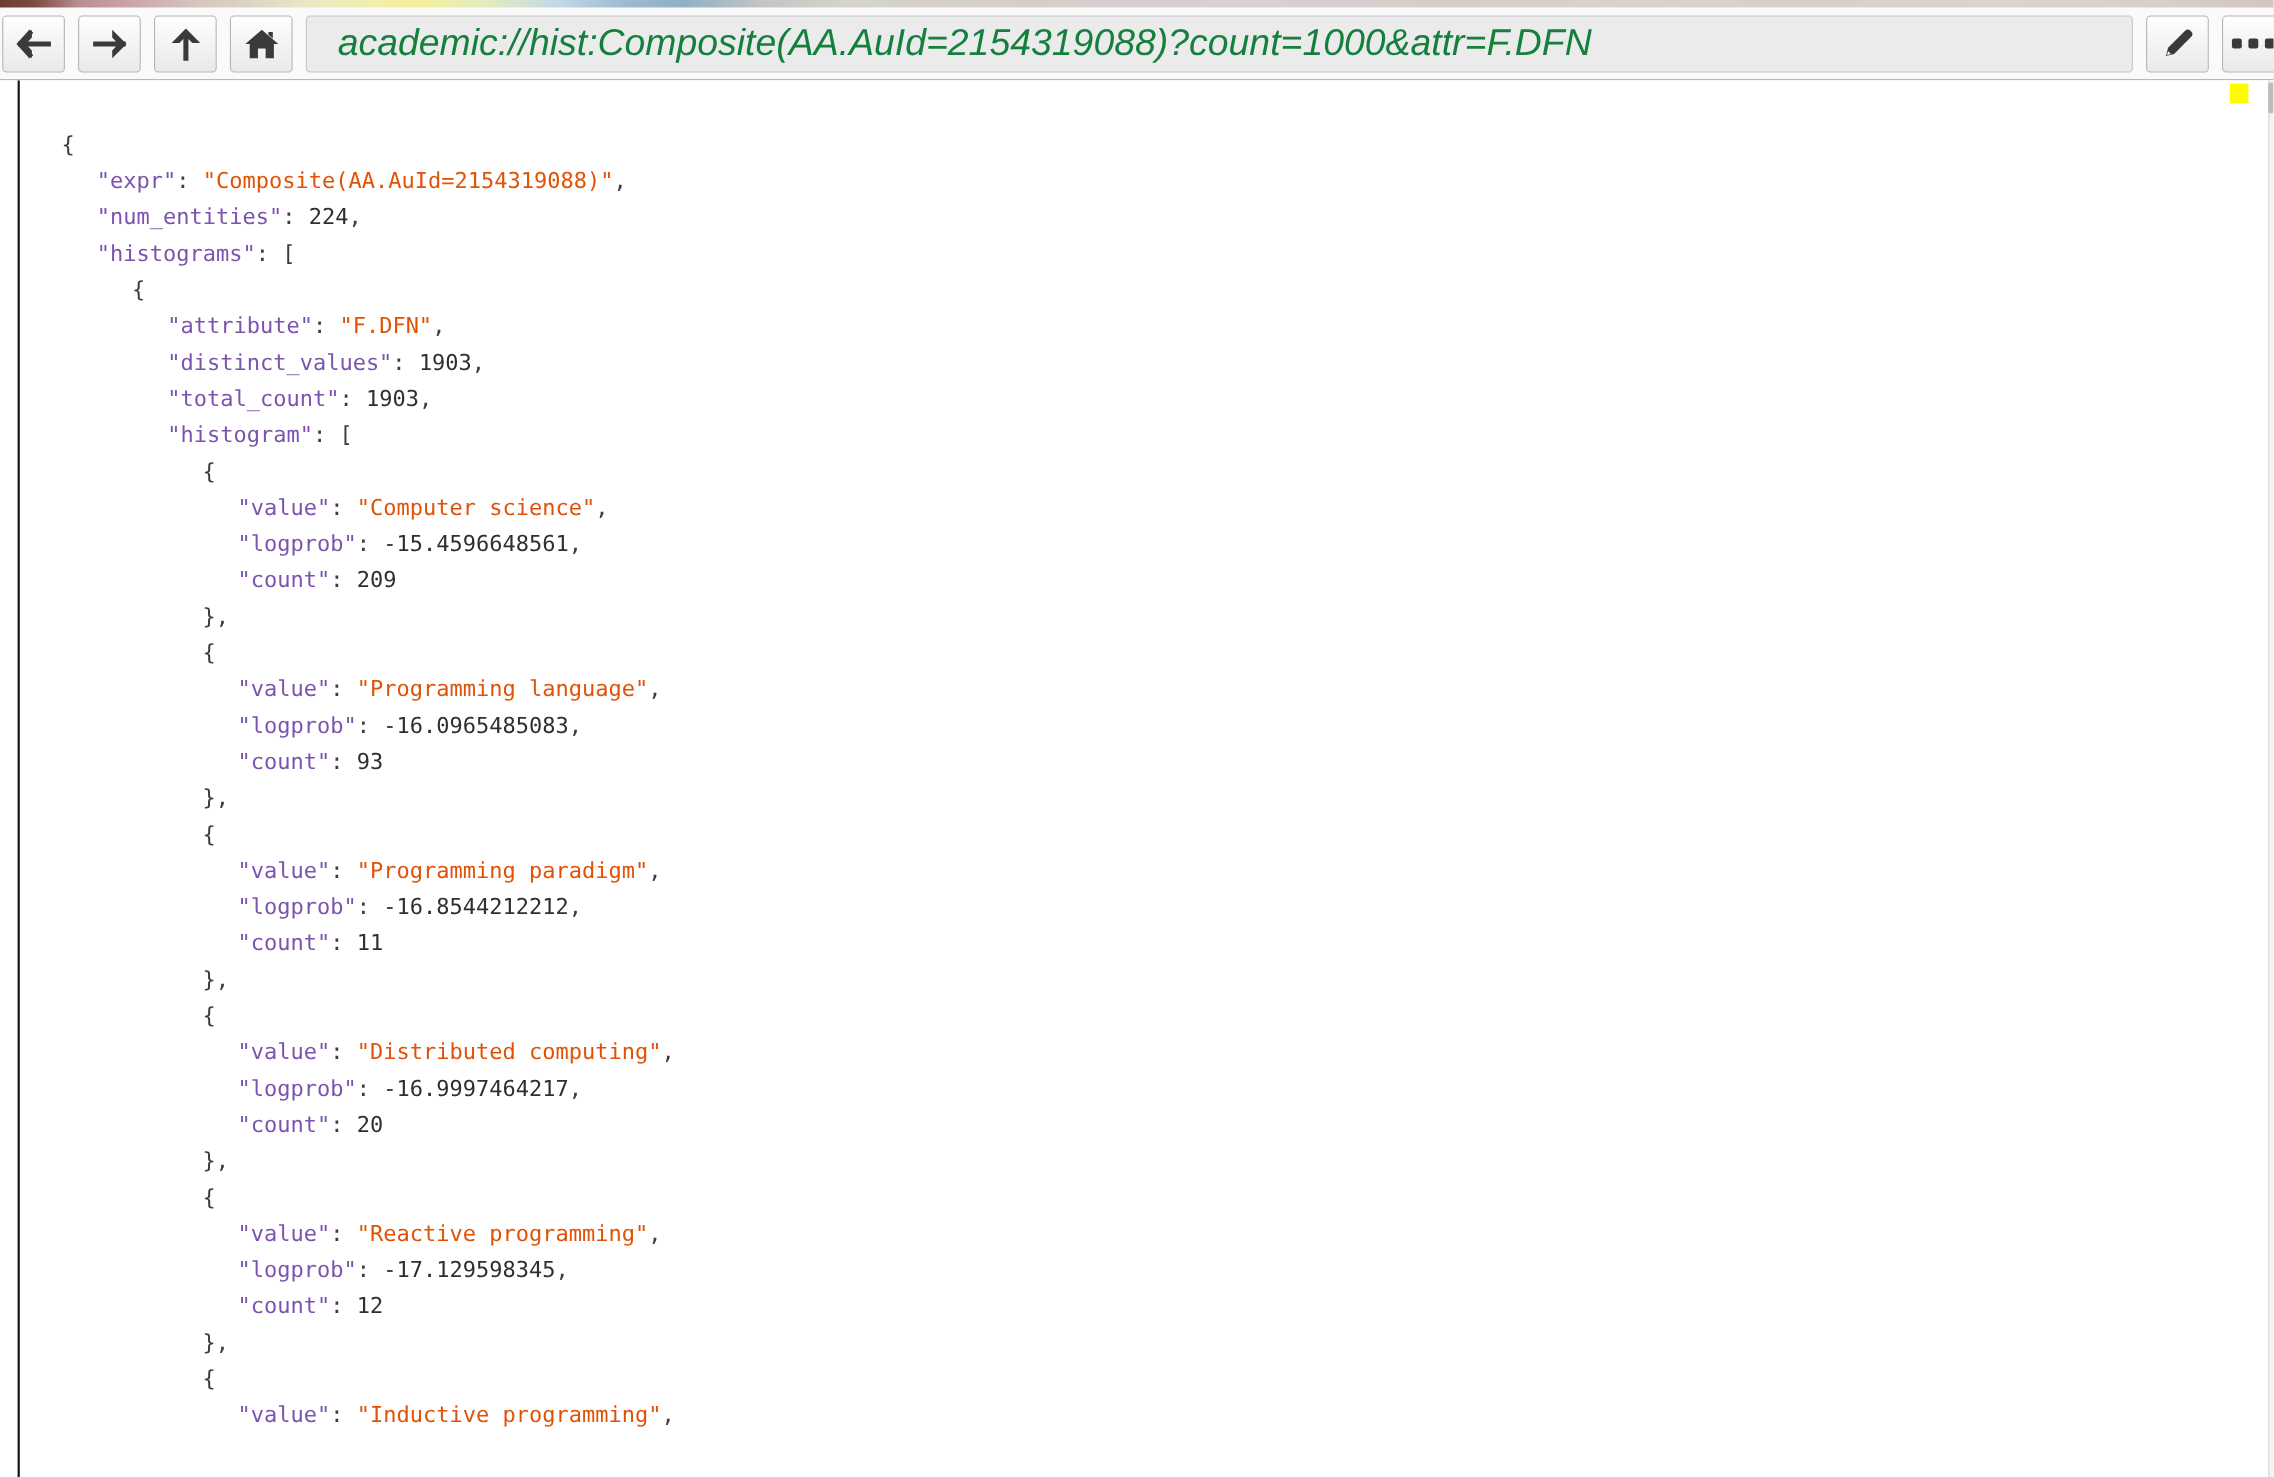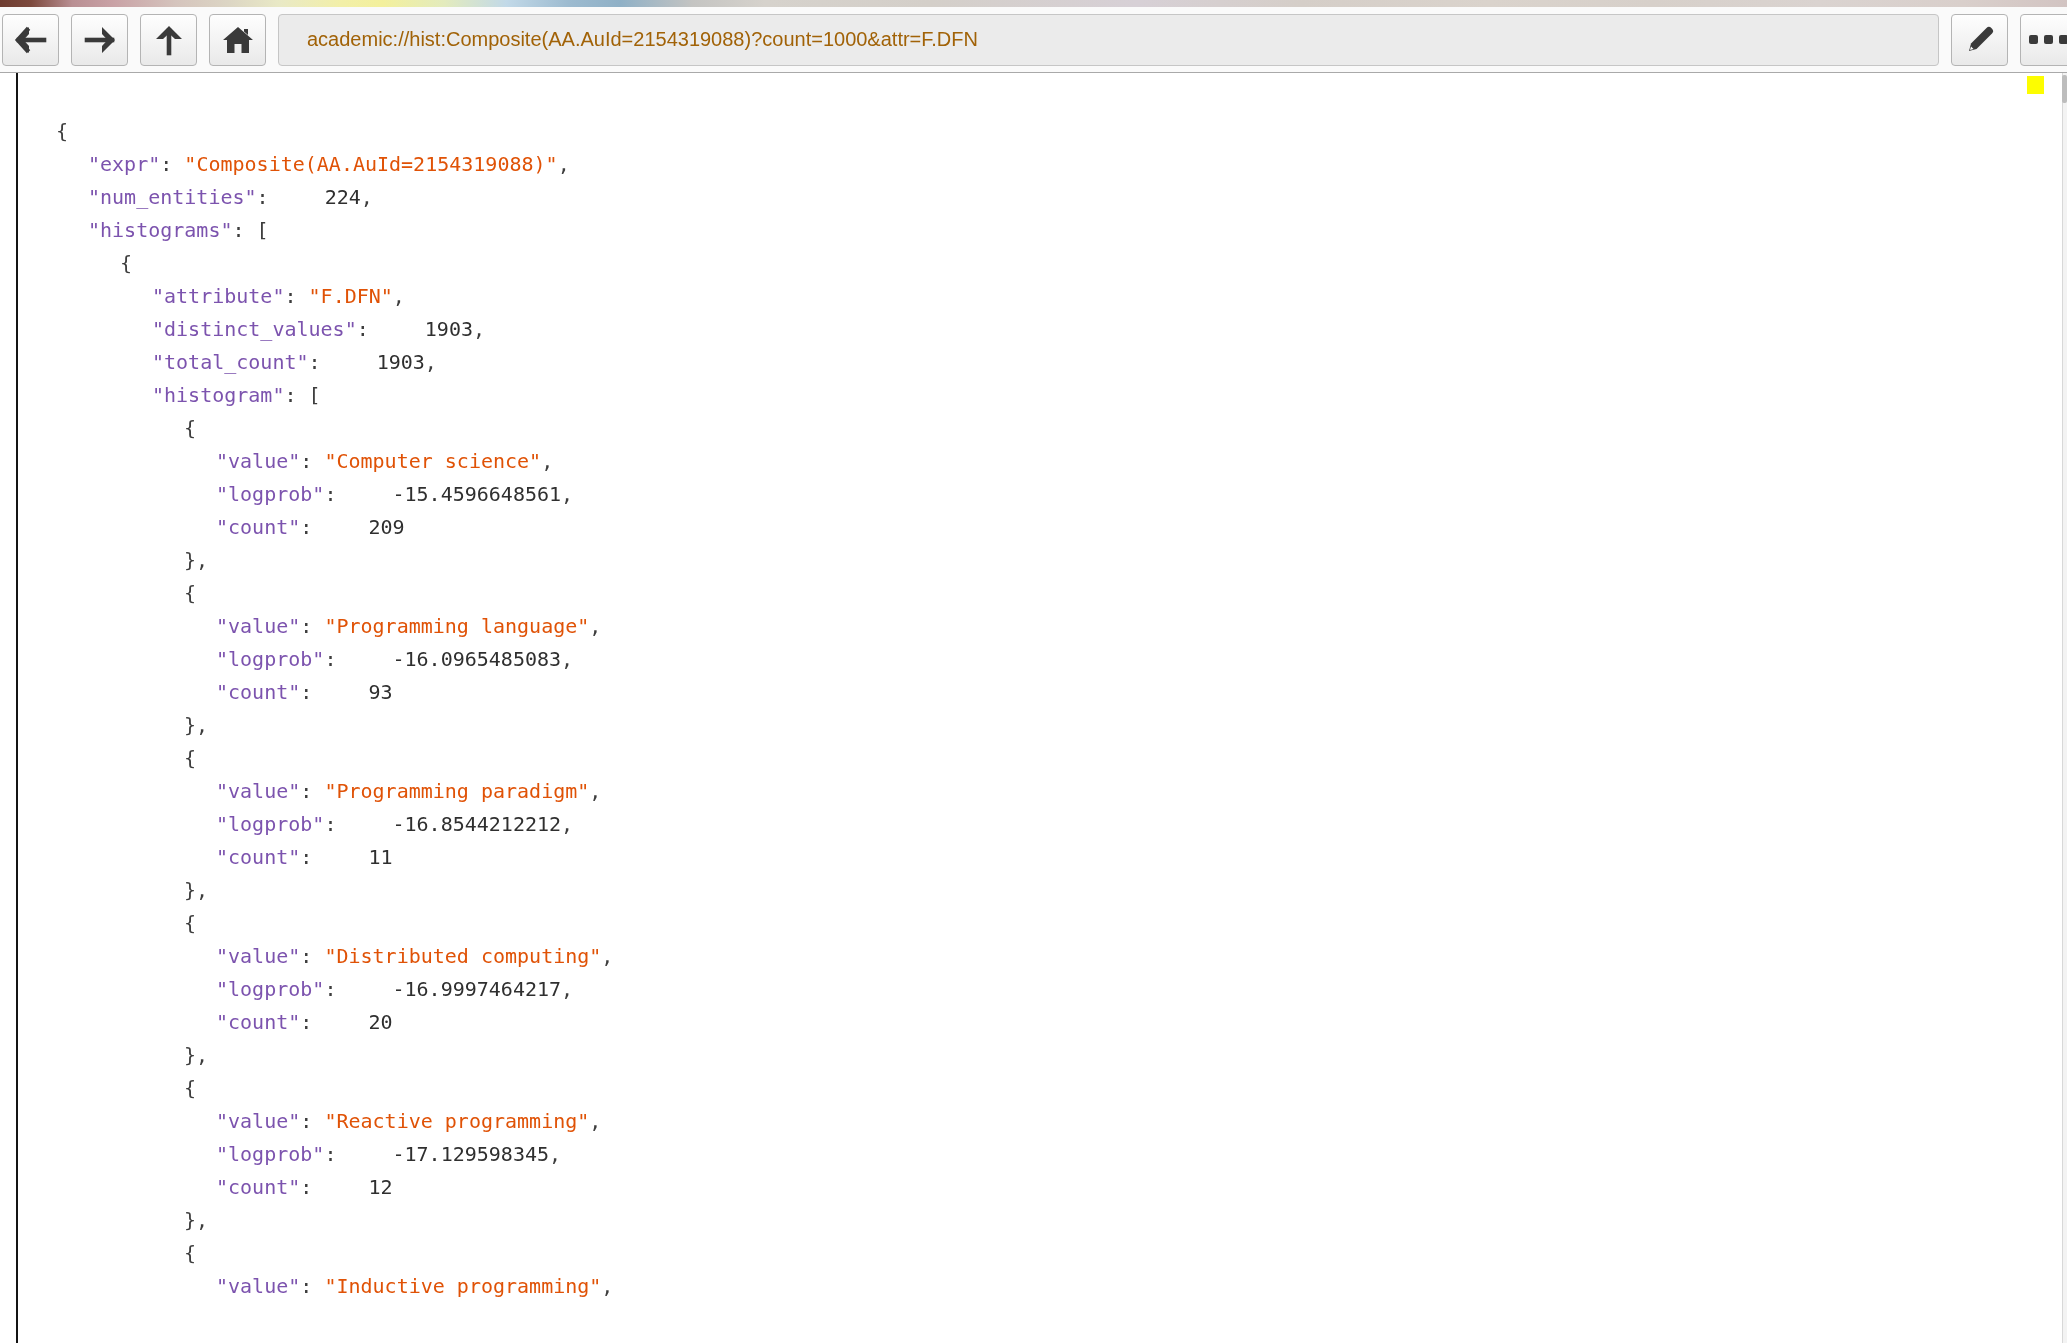--- a/index.html
+++ b/index.html
@@ -47,21 +47,21 @@
     background:linear-gradient(#fefefe, #e9e9e9);
     display:flex; align-items:center; justify-content:center; cursor:pointer;
   }
   .addr-field {
     flex:none; width:1661px; height:52px; background:#ebebeb;
     border:1px solid #c6c6c6; border-radius:4px;
     display:flex; align-items:center; padding-left:28px;
   }
   .addr-field input {
     width:100%; background:transparent; border:none; outline:none;
-    font-family:"Liberation Sans", sans-serif; font-size:20px; color:#a16207;
+    font-family:"Liberation Sans", sans-serif; font-size:34px; color:#15803d;font-style:italic;
   }
   .dots { display:flex; gap:6px; }
   .dots .dot { width:9px; height:9px; background:#3a3a3a; border-radius:2px; }
 
   .content { position:relative; flex:1; background:#fff; overflow:hidden; }
   .left-border { position:absolute; left:16px; top:0; bottom:0; width:2px; background:#141414; }
   .yellow-marker { position:absolute; top:3px; right:23px; width:17px; height:18px;
     background:var(--marker-color, #fdfd00); }
   .scroll-track { position:absolute; right:0; top:0; bottom:0; width:5px;
     background:#f3f3f3; border-left:1px solid #d8d8d8; }
@@ -71,21 +71,21 @@
   .code {
     position:absolute; left:0; top:0; right:6px; bottom:0;
     padding:42px 0 0 56px;
     font-family:"DejaVu Sans Mono", monospace;
     font-size:20px; line-height:33px; white-space:pre;
   }
   .code-line { height:33px; }
   .tok-p { color:var(--punct-color, #3d3d3d); }
   .tok-k { color:var(--key-color, #7c53ae); }
   .tok-s { color:var(--string-color, #e05206); }
-  .tok-n { color:var(--number-color, #2f2f2f);margin-left:44px; }
+  .tok-n { color:var(--number-color, #2f2f2f); }
 
   svg .stroke { stroke:#3a3a3a; stroke-width:4.6; fill:none; stroke-linecap:square; }
   svg .fill { fill:#3a3a3a; }
 </style>
 </head>
 <body>
 
 <div class="screen">
 
   <div class="top-strip"></div>

